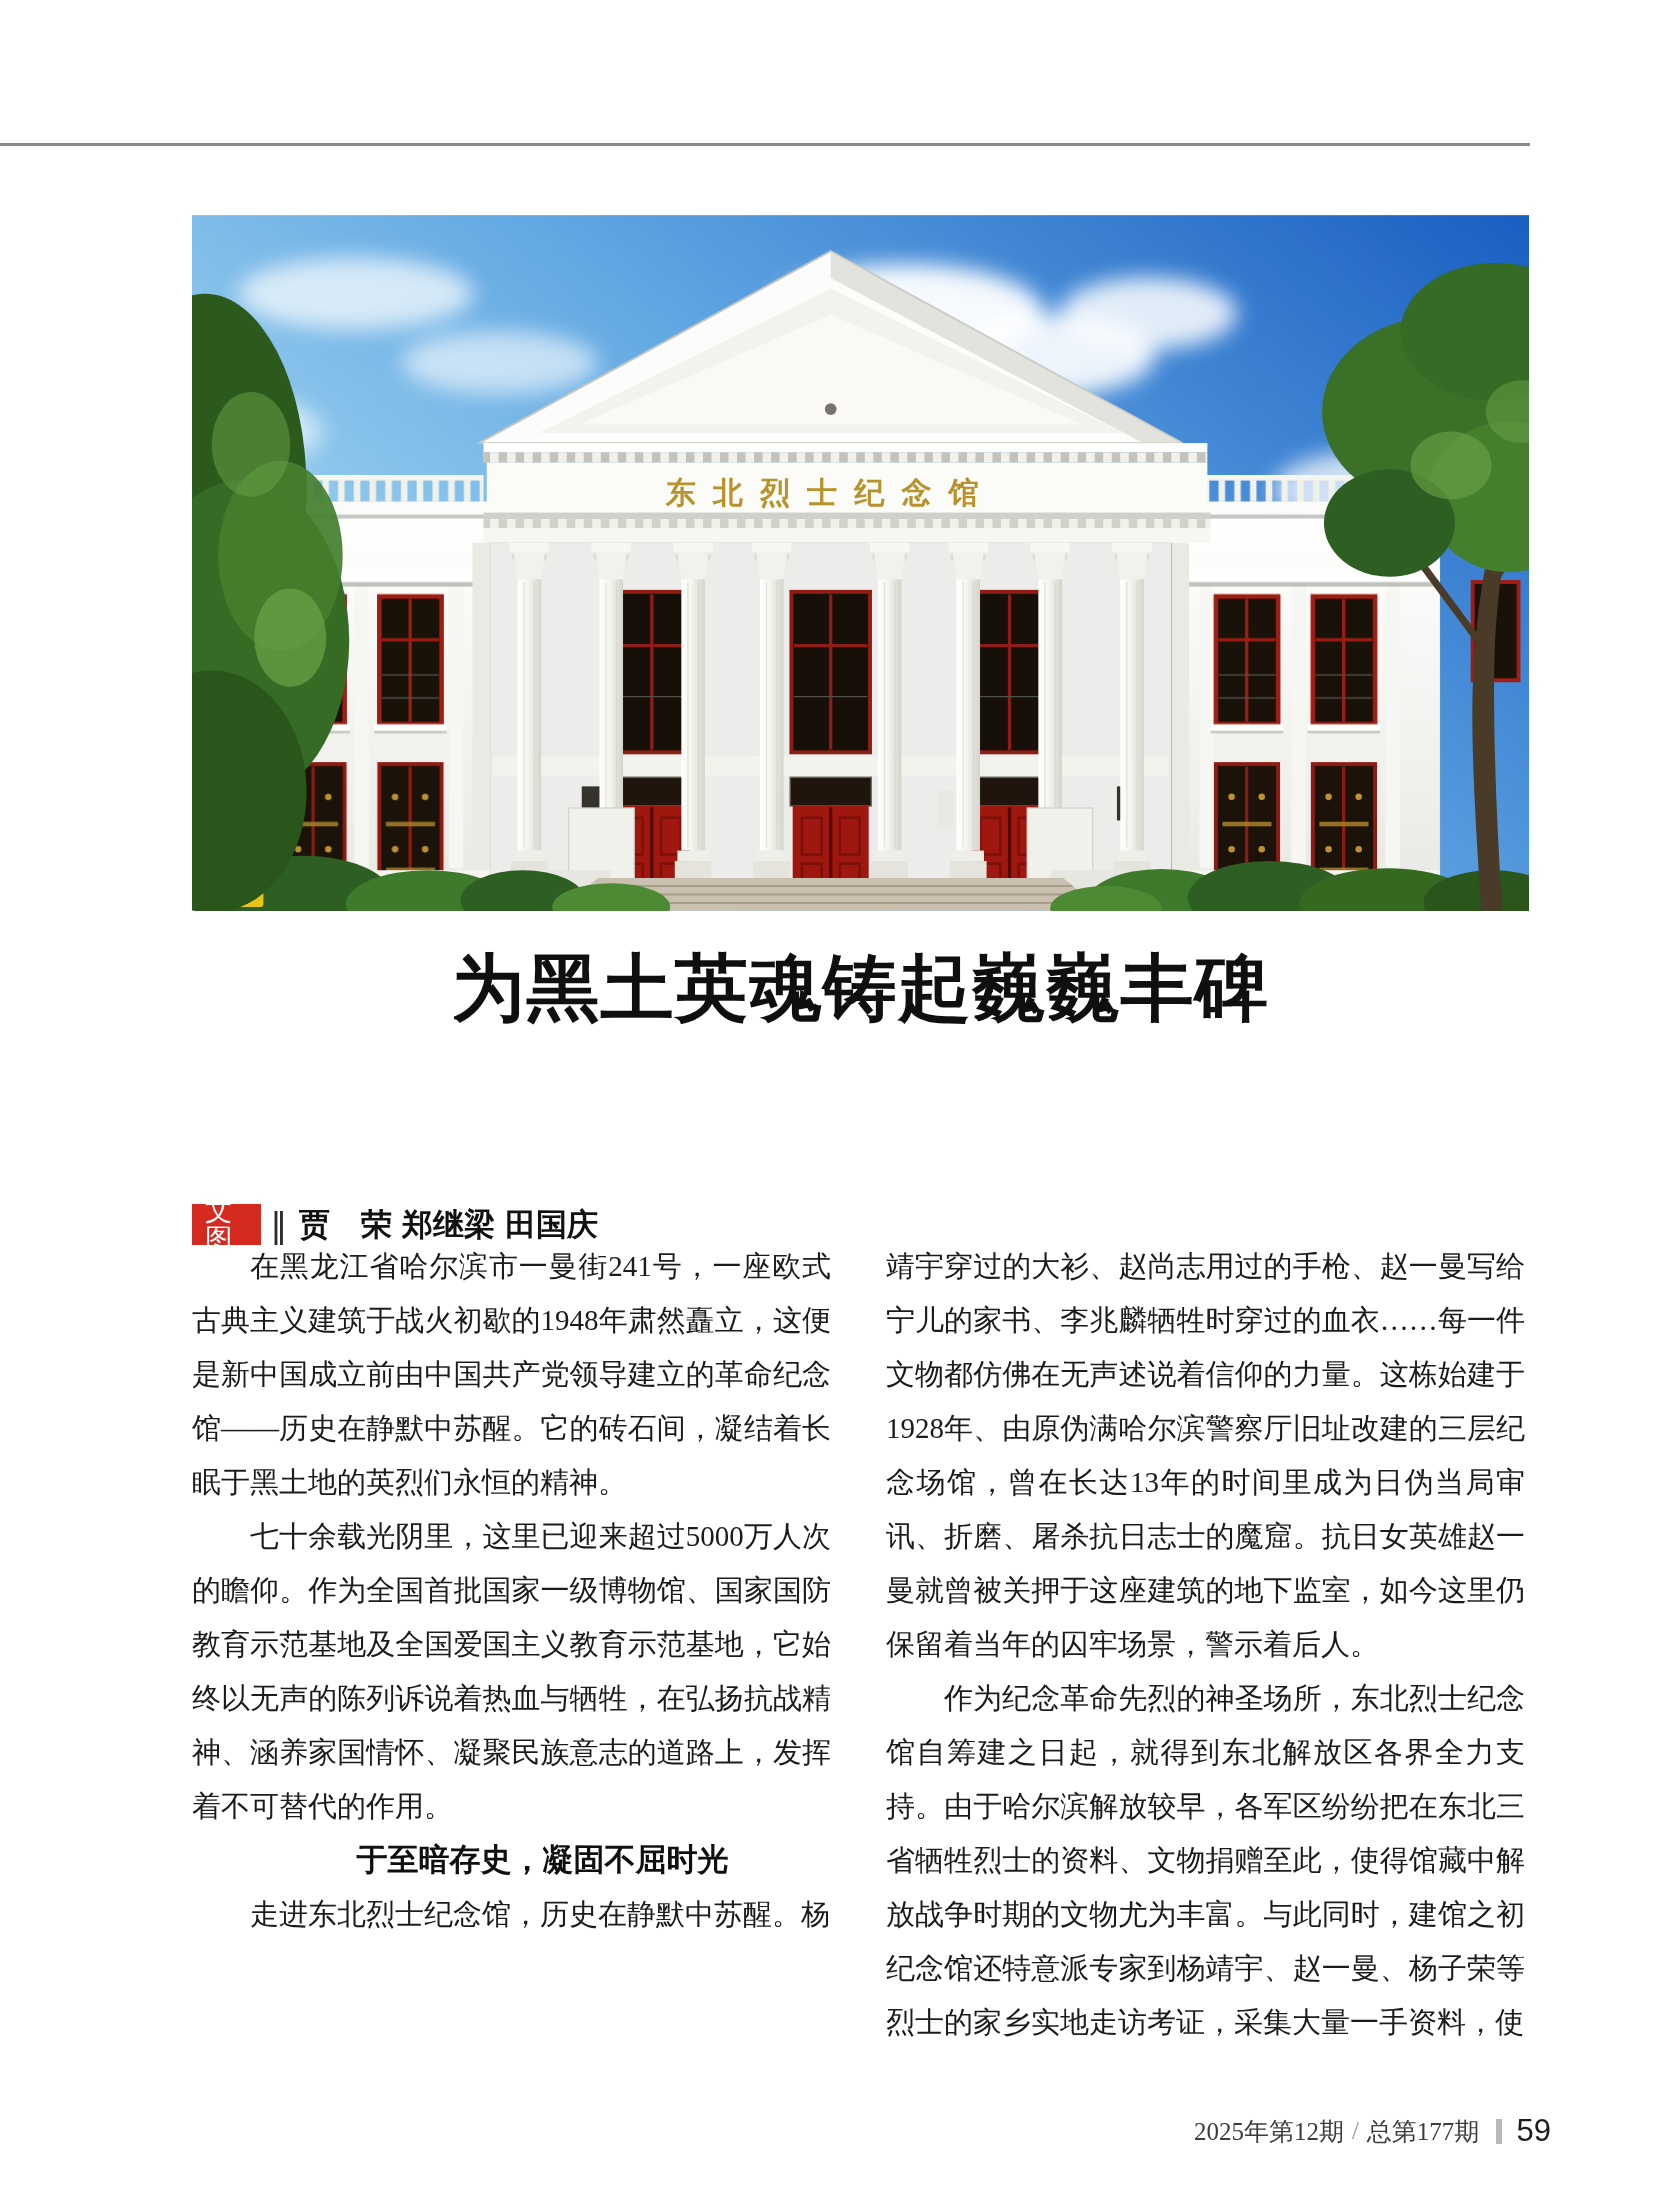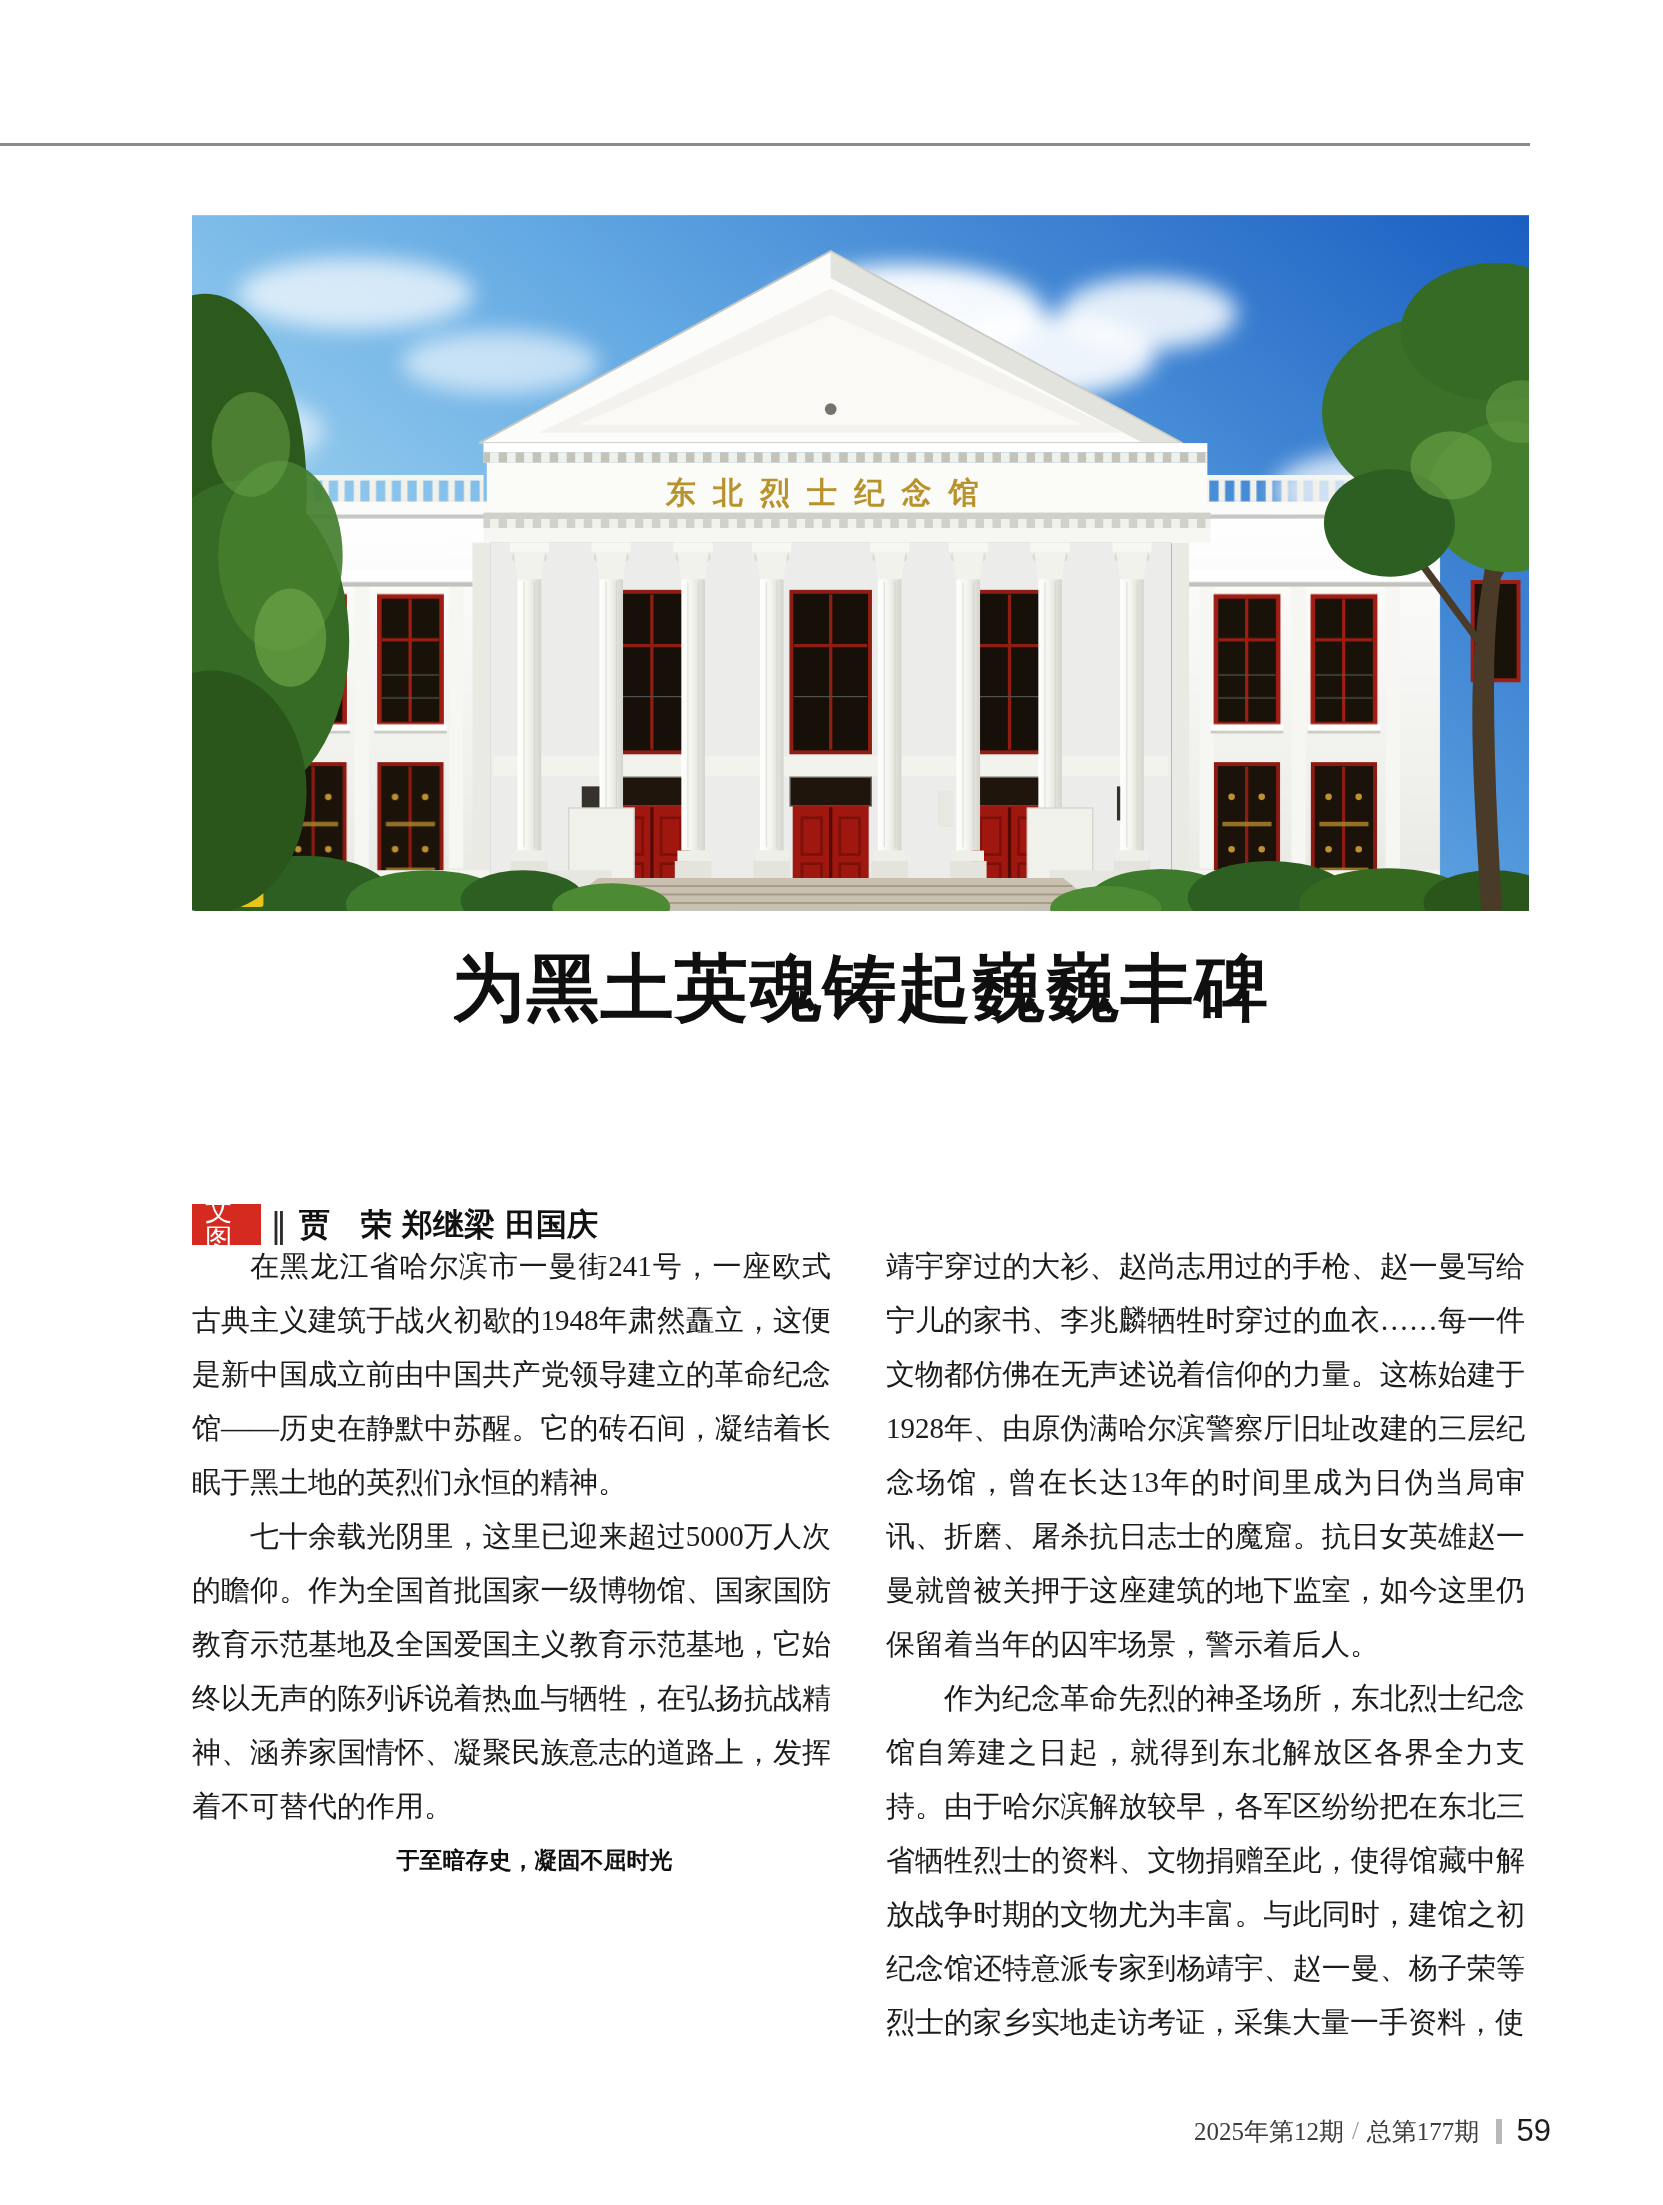--- a/index.html
+++ b/index.html
@@ -35,21 +35,21 @@
   .col {
     position:absolute; top:1239px; width:639px; font-size:29px; line-height:54px;
     text-align:justify; color:#1b1b1b;
   }
   .col-left  { left:192px; }
   .col-right { left:886px; }
   .col p { margin:0; text-indent:2em; }
   .col p.noindent { text-indent:0; }
   .section-heading {
     margin:54px 0; text-align:center; text-indent:0;
-    font-family:"Liberation Sans", sans-serif; font-weight:700; font-size:23px;
+    font-family:"Liberation Sans", sans-serif; font-weight:700; font-size:31px;
     line-height:54px; color:#0f0f0f;
   }
 
   .footer {
     position:absolute; top:2112px; right:113px; height:38px;
     display:flex; align-items:center; font-size:25px; color:#3c3c3c; white-space:nowrap;
   }
   .footer .slash { color:#9a9a9a; margin:0 7.9px; }
   .footer .bar { width:5.9px; height:25px; background:#b9b9b9; margin:0 14.4px 0 17px; }
   .footer .pagenum { font-family:"Liberation Sans", sans-serif; font-size:31px; color:#1c1c1c; }
@@ -328,20 +328,21 @@
       <span>贾　荣</span>
       <span>郑继梁</span>
       <span>田国庆</span>
     </span>
   </div>
 
   <div class="col col-left">
     <p>在黑龙江省哈尔滨市一曼街241号，一座欧式古典主义建筑于战火初歇的1948年肃然矗立，这便是新中国成立前由中国共产党领导建立的革命纪念馆——历史在静默中苏醒。它的砖石间，凝结着长眠于黑土地的英烈们永恒的精神。</p>
     <p>七十余载光阴里，这里已迎来超过5000万人次的瞻仰。作为全国首批国家一级博物馆、国家国防教育示范基地及全国爱国主义教育示范基地，它始终以无声的陈列诉说着热血与牺牲，在弘扬抗战精神、涵养家国情怀、凝聚民族意志的道路上，发挥着不可替代的作用。</p>
     <p class="section-heading">于至暗存史，凝固不屈时光</p>
+    <p>走进东北烈士纪念馆，历史在静默中苏醒。杨</p>
   </div>
 
   <div class="col col-right">
     <p class="noindent">靖宇穿过的大衫、赵尚志用过的手枪、赵一曼写给宁儿的家书、李兆麟牺牲时穿过的血衣……每一件文物都仿佛在无声述说着信仰的力量。这栋始建于1928年、由原伪满哈尔滨警察厅旧址改建的三层纪念场馆，曾在长达13年的时间里成为日伪当局审讯、折磨、屠杀抗日志士的魔窟。抗日女英雄赵一曼就曾被关押于这座建筑的地下监室，如今这里仍保留着当年的囚牢场景，警示着后人。</p>
     <p>作为纪念革命先烈的神圣场所，东北烈士纪念馆自筹建之日起，就得到东北解放区各界全力支持。由于哈尔滨解放较早，各军区纷纷把在东北三省牺牲烈士的资料、文物捐赠至此，使得馆藏中解放战争时期的文物尤为丰富。与此同时，建馆之初纪念馆还特意派专家到杨靖宇、赵一曼、杨子荣等烈士的家乡实地走访考证，采集大量一手资料，使</p>
   </div>
 
   <div class="footer">
     <span>2025年第12期</span>
     <span class="slash">/</span>

